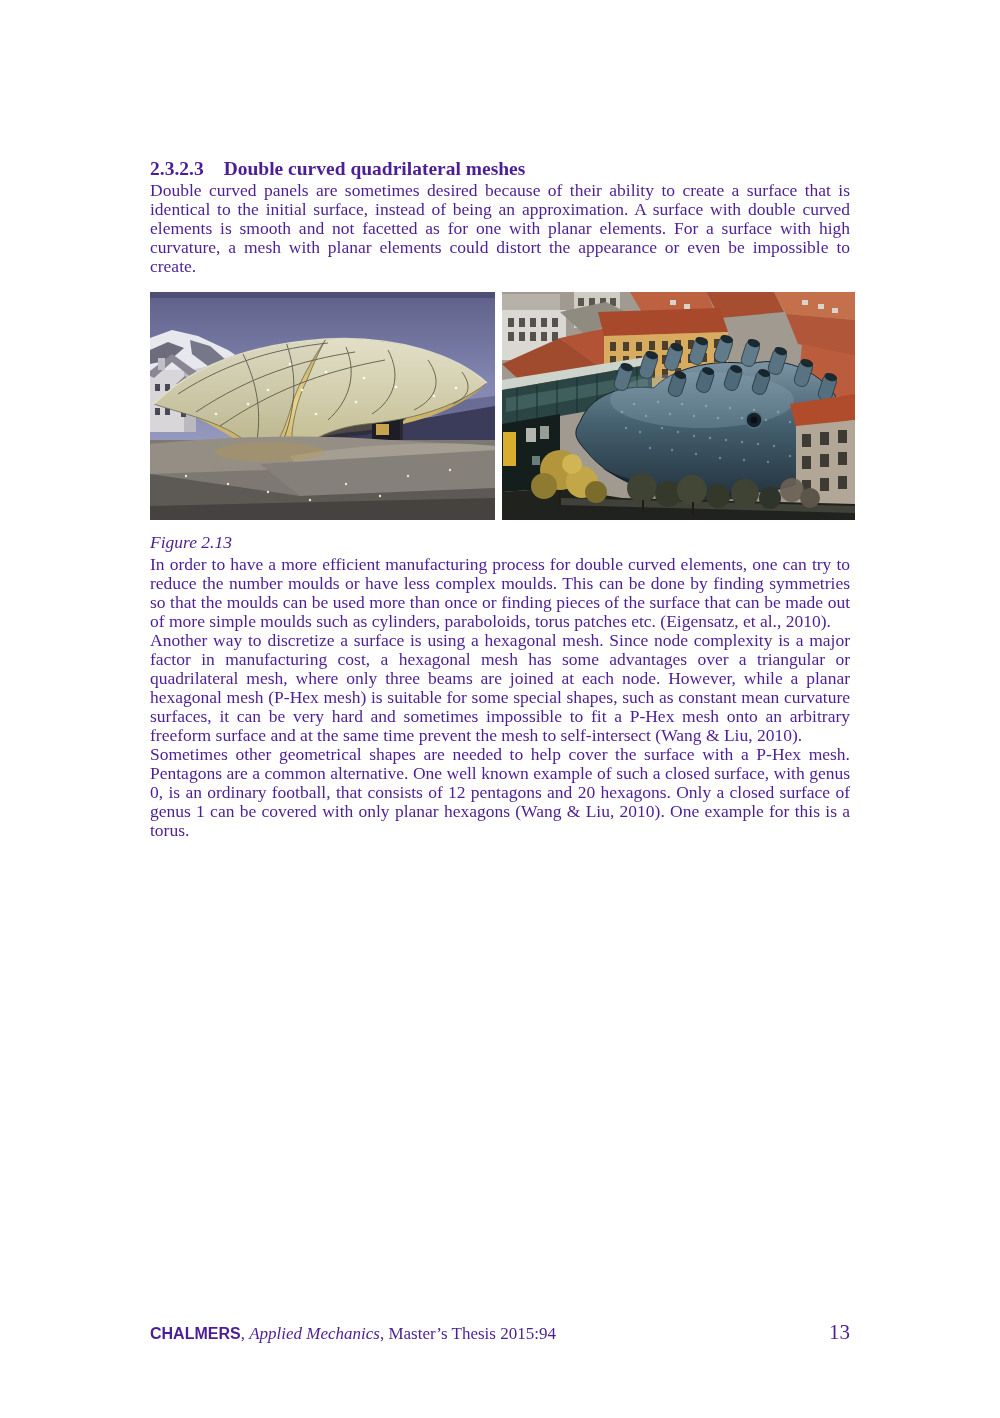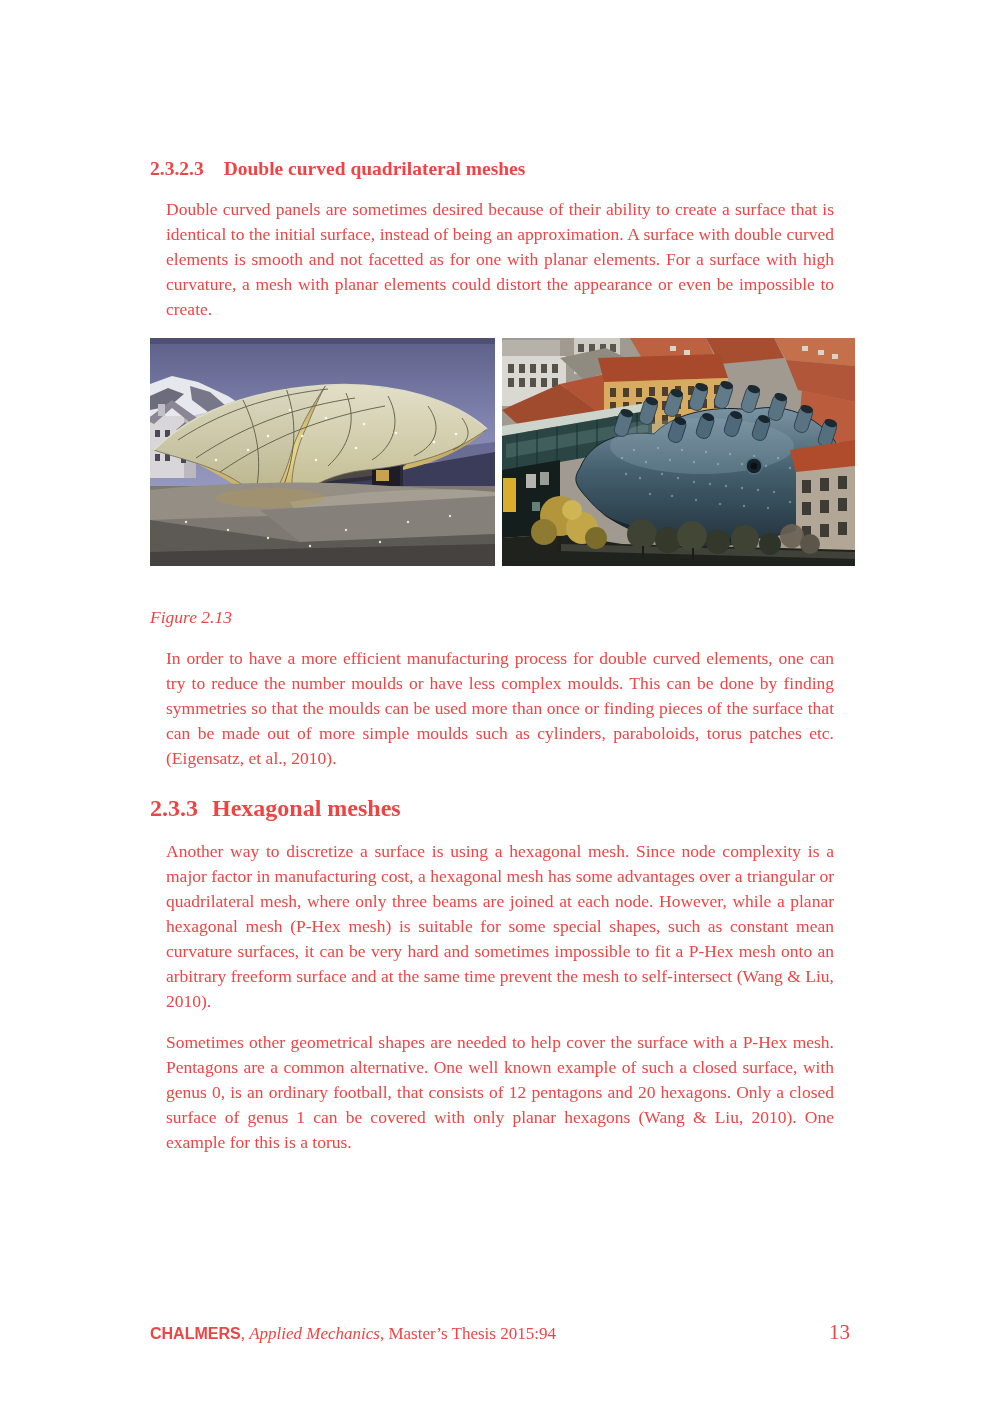--- a/index.html
+++ b/index.html
@@ -2,58 +2,58 @@
 <html><head>
 <meta charset="utf-8">
 <style>
   html,body { margin:0; padding:0; background:#e8e8e8; }
   .page {
     position:relative;
     width:1000px; height:1418px;
     margin:0 auto;
     background:#ffffff;
     font-family:"Liberation Serif", serif;
-    color:#ef4444;
+    color:#4c1d95;
     overflow:hidden;
   }
   .content {
     position:absolute;
     left:150px; top:0;
     width:700px;
     padding-top:157px;
   }
   h2 { margin:0; font-weight:bold; font-family:"Liberation Serif", serif; }
   .subsubsection { font-size:19.5px; line-height:24px; }
   .subsection    { font-size:24px;   line-height:30px; margin-top:22px; }
   .h-num  { display:inline-block; margin-right:20px; }
   .h-num2 { display:inline-block; margin-right:14px; }
   p.body-par {
     font-size:17.5px;
-    line-height:25px;
+    line-height:19px;
     text-align:justify;
-    margin:16px;
+    margin:0;
   }
   .mt-p1 { margin-top:21px; }
   .mt-p2 { margin-top:19px; }
   .mt-p3 { margin-top:16px; }
   .mt-p4 { margin-top:17px; }
   .mt-p5 { margin-top:15px; }
   figure.fig-row {
     margin:16px 0 0 0;
     display:flex;
     gap:7px;
     width:705px;
   }
   .photo { height:228px; overflow:hidden; background:#777; }
   .photo-left  { width:345px; }
   .photo-right { width:353px; }
   .photo svg { display:block; width:100%; height:100%; }
   .caption {
     display:flex;
-    margin-top:39px;
+    margin-top:10px;
     font-style:italic;
     font-size:17.5px;
     line-height:24.7px;
     gap:48px;
   }
   .cap-label { flex:0 0 120px; }
   .cap-text  { width:580px; text-align:justify; }
   .page-footer {
     position:absolute;
     left:150px; right:150px;
@@ -426,21 +426,20 @@
         </svg>
       </div>
     </figure>
 
     <div class="caption">
       <div class="cap-label">Figure 2.13</div>
     </div>
 
     <p class="body-par mt-p3">In order to have a more efficient manufacturing process for double curved elements, one can try to reduce the number moulds or have less complex moulds. This can be done by finding symmetries so that the moulds can be used more than once or finding pieces of the surface that can be made out of more simple moulds such as cylinders, paraboloids, torus patches etc. (Eigensatz, et al., 2010).</p>
 
-    <h2 class="subsection"><span class="h-num2">2.3.3</span><span>Hexagonal meshes</span></h2>
 
     <p class="body-par mt-p4">Another way to discretize a surface is using a hexagonal mesh. Since node complexity is a major factor in manufacturing cost, a hexagonal mesh has some advantages over a triangular or quadrilateral mesh, where only three beams are joined at each node. However, while a planar hexagonal mesh (P-Hex mesh) is suitable for some special shapes, such as constant mean curvature surfaces, it can be very hard and sometimes impossible to fit a P-Hex mesh onto an arbitrary freeform surface and at the same time prevent the mesh to self-intersect (Wang &amp; Liu, 2010).</p>
 
     <p class="body-par mt-p5">Sometimes other geometrical shapes are needed to help cover the surface with a P-Hex mesh. Pentagons are a common alternative. One well known example of such a closed surface, with genus 0, is an ordinary football, that consists of 12 pentagons and 20 hexagons. Only a closed surface of genus 1 can be covered with only planar hexagons (Wang &amp; Liu, 2010). One example for this is a torus.</p>
 
   </main>
 
   <footer class="page-footer">
     <div class="footer-left"><span class="f-chalmers">CHALMERS</span><span>, </span><span class="f-italic">Applied Mechanics</span><span>, Master’s Thesis 2015:94</span></div>
     <div class="page-number">13</div>

